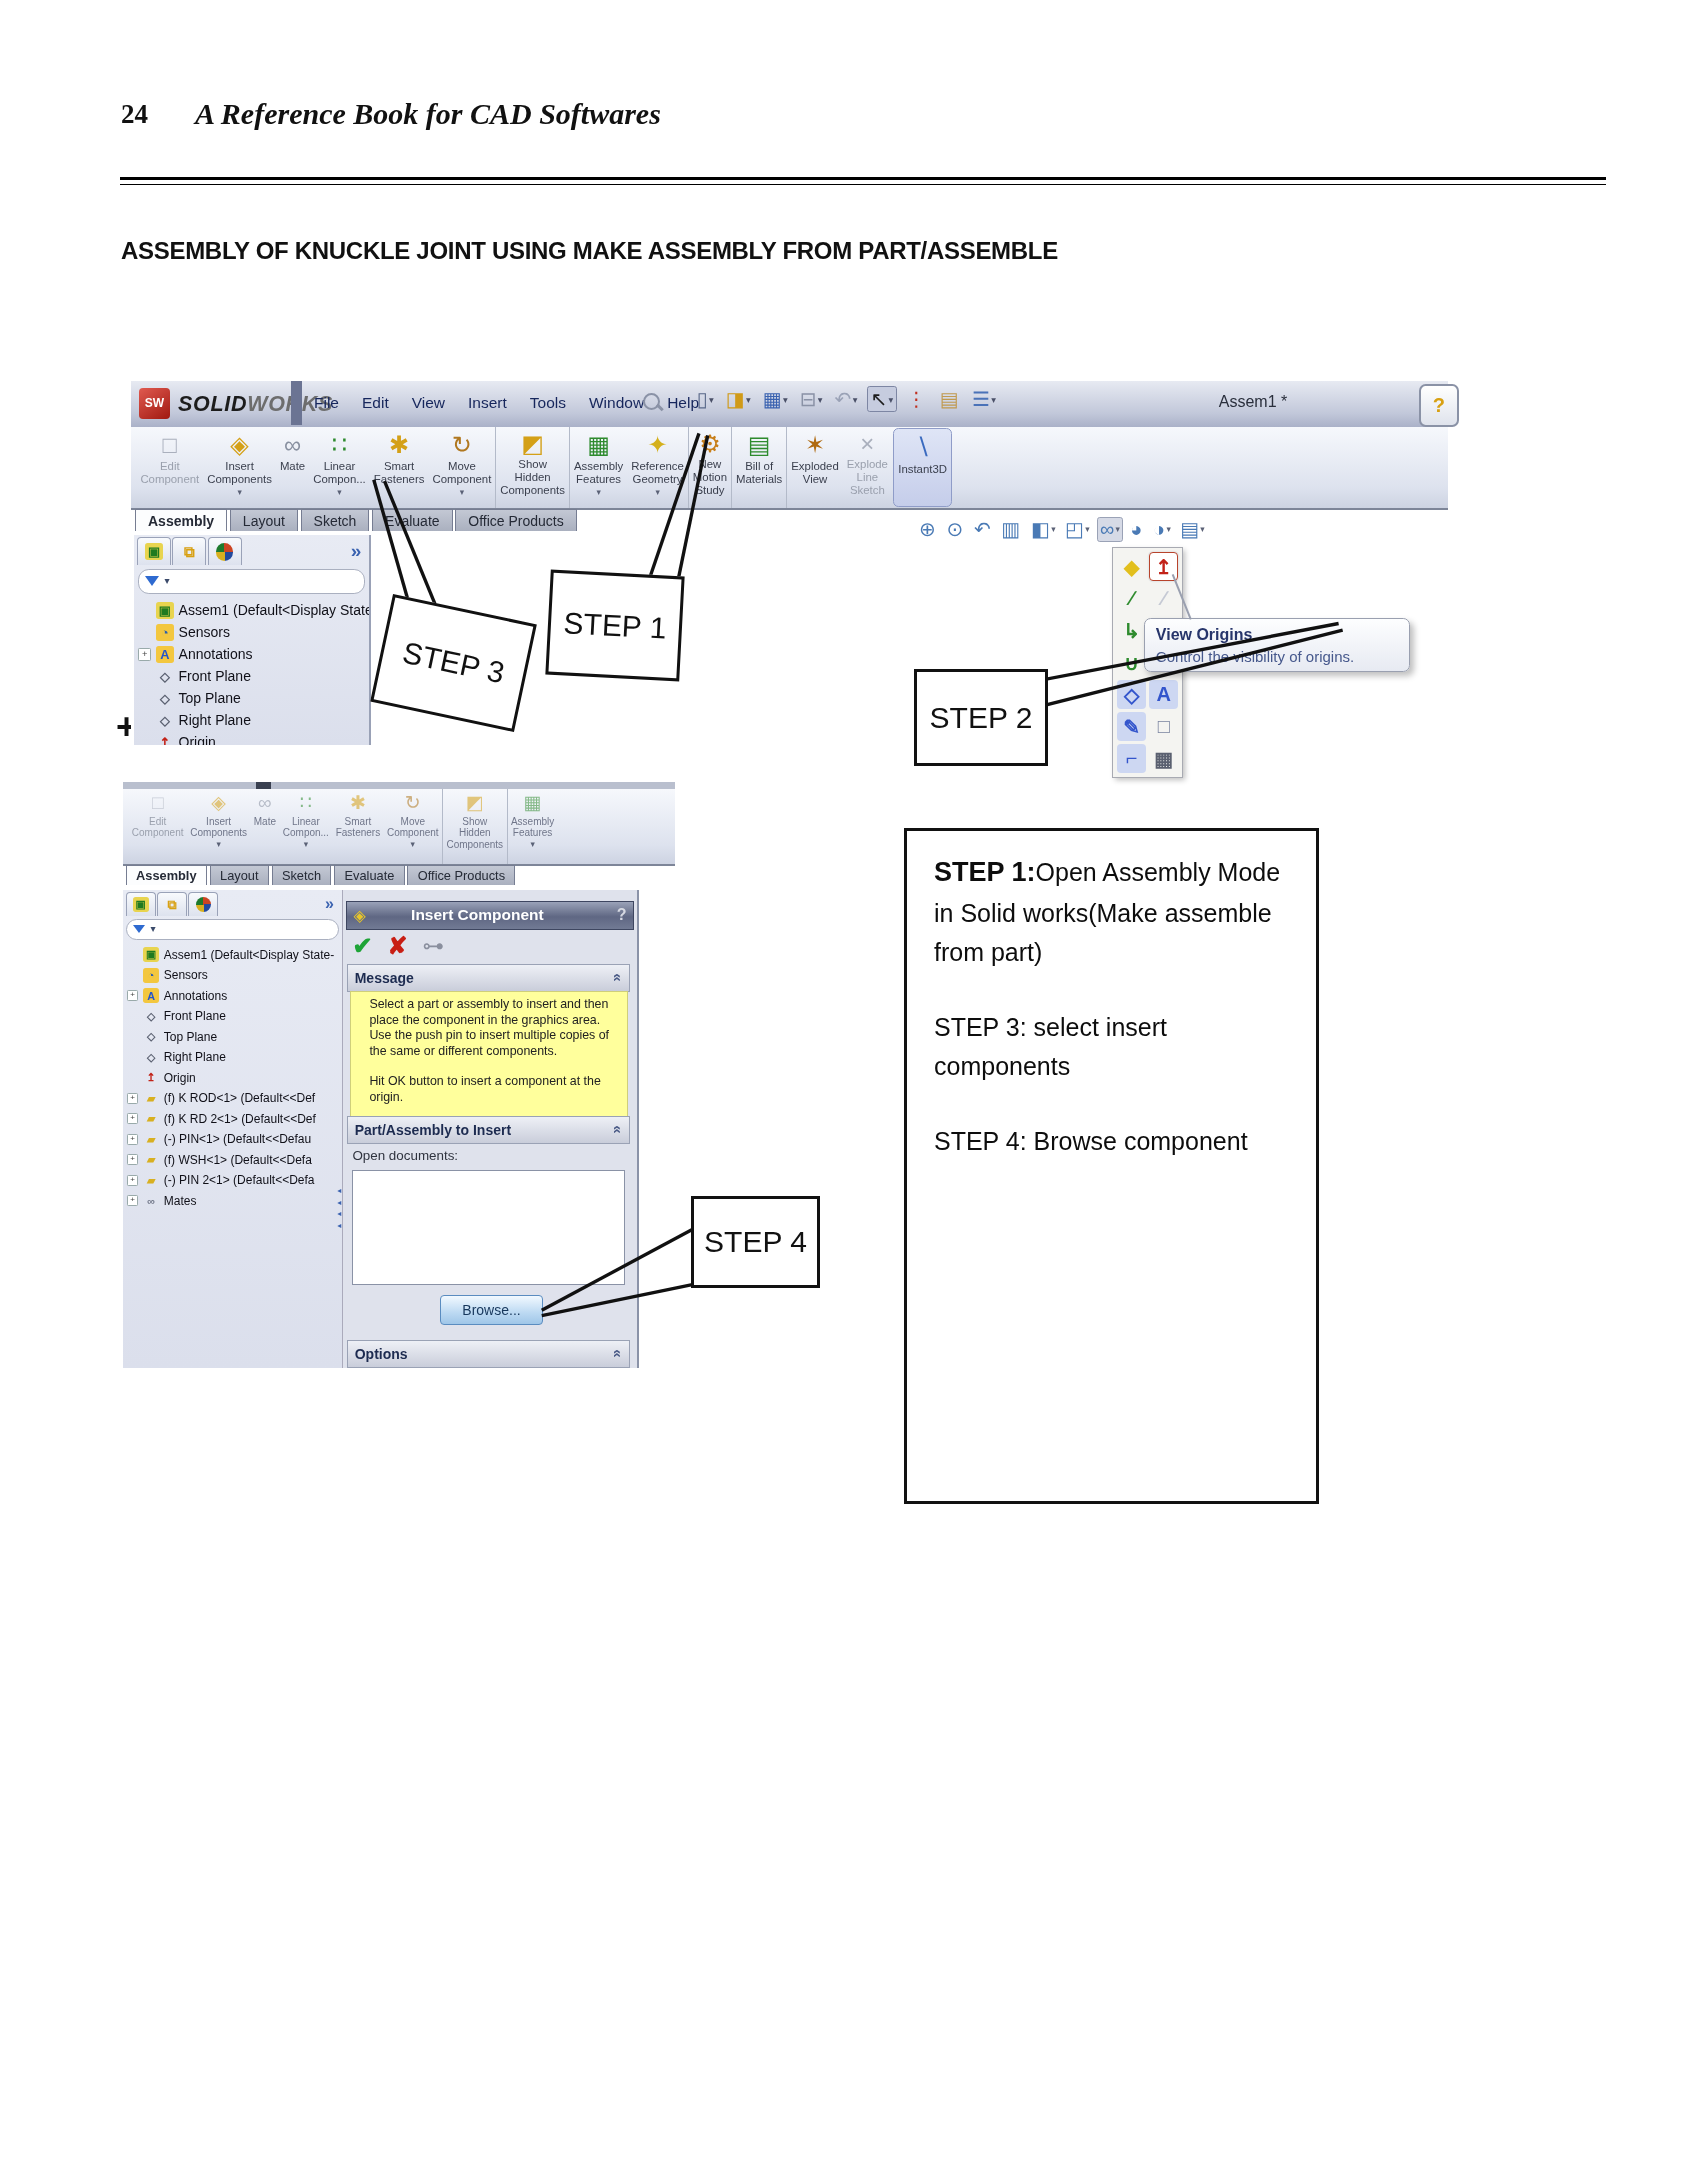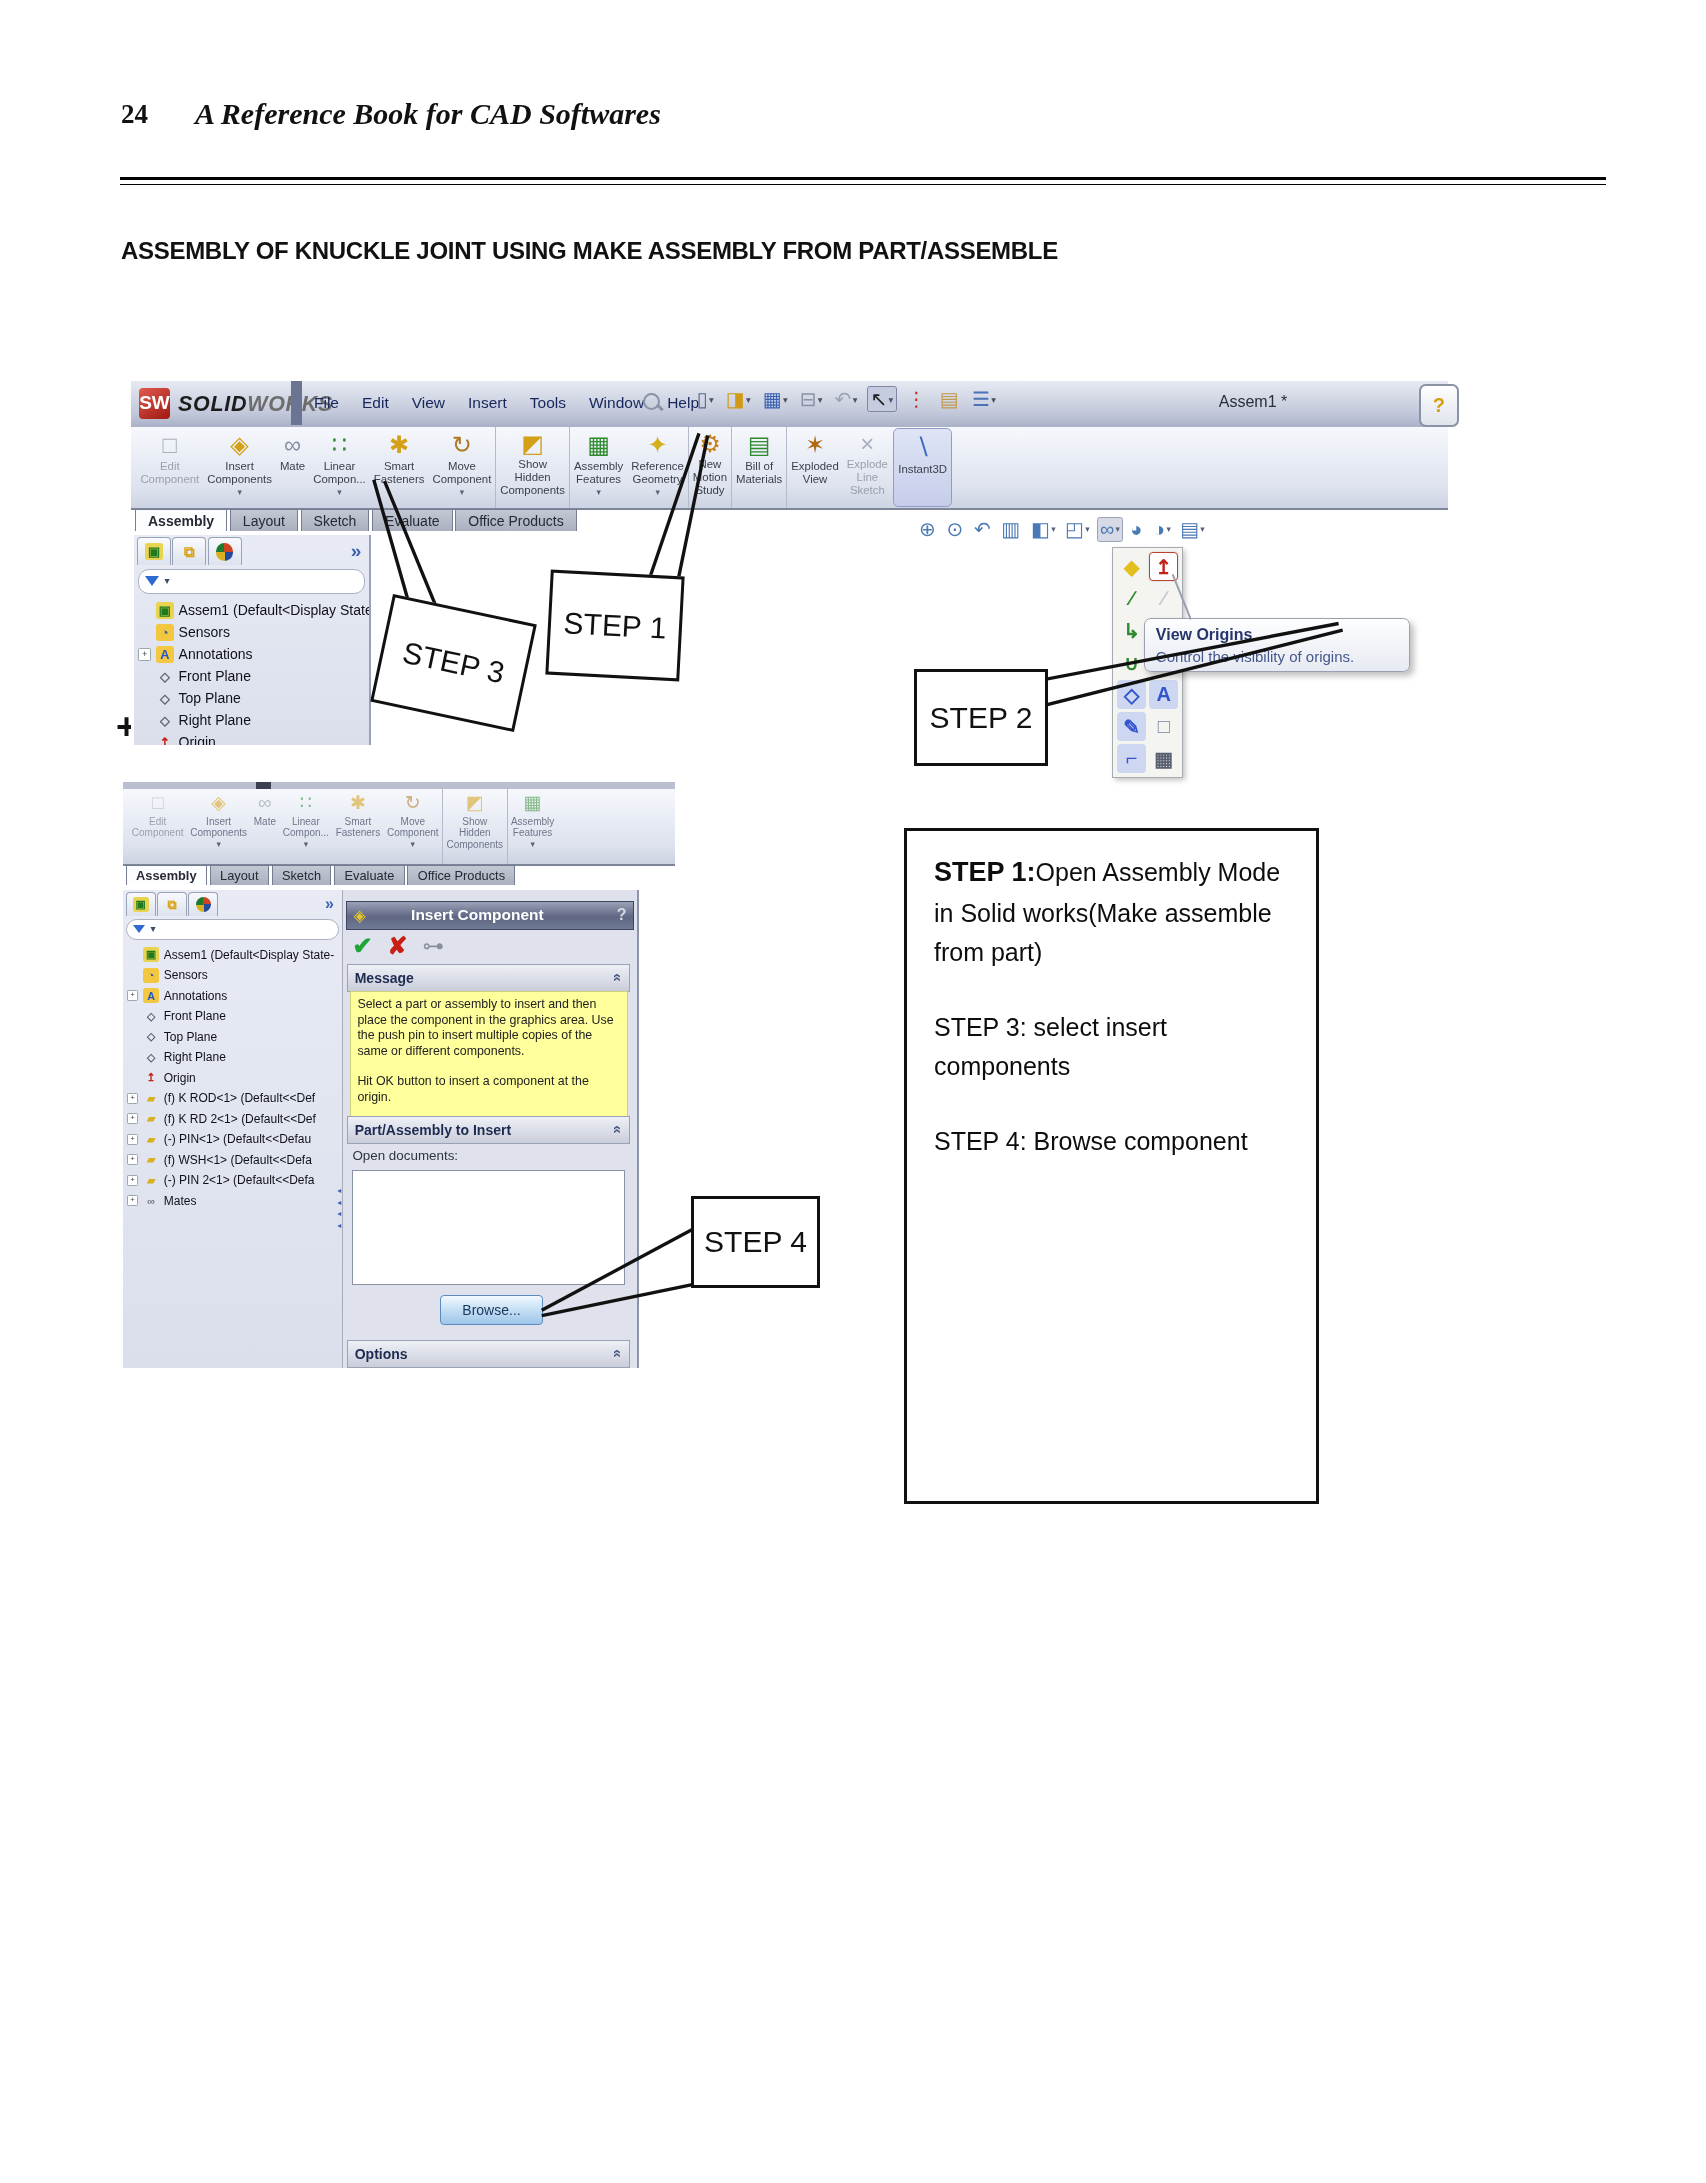--- a/index.html
+++ b/index.html
@@ -12,21 +12,21 @@
   #book-title{left:195px;top:97px;font-family:"Liberation Serif",serif;font-style:italic;font-weight:bold;font-size:30px;text-align:center;}
   #rule{left:120px;top:177px;width:1486px;height:4px;border-top:3.4px solid #000;border-bottom:1.3px solid #000;}
   #sec-title{left:121px;top:237px;font-size:24px;font-weight:bold;letter-spacing:-0.3px;}
   #plus-mark{left:116px;top:706px;font-size:36px;font-weight:bold;}
 
   
   .shot{background:#fff;}
   .titlebar{position:absolute;left:0;top:0;right:0;height:46px;
     background:linear-gradient(#e7eaf2,#c2c8da 70%,#aab1c8);border-bottom:2px solid #5f6783;}
   .logo-cube{position:absolute;left:8px;top:6.7px;width:31px;height:31px;background:linear-gradient(145deg,#e05a50,#a01810);
-    border-radius:4px;color:#fff;font-weight:bold;font-size:19px;display:flex;align-items:center;justify-content:center;}
+    border-radius:4px;color:#fff;font-weight:bold;font-size:12px;display:flex;align-items:center;justify-content:center;}
   .logo-text{position:absolute;left:47px;top:10.8px;font-size:21.5px;font-style:italic;letter-spacing:0.7px;}
   .logo-text .solid{font-weight:bold;color:#1c1c1c;}
   .logo-text .works{font-weight:bold;color:#6d6d6d;}
   .vdivider{position:absolute;left:160px;top:0;width:10.8px;height:44px;background:#6b7493;}
   .menubar{position:absolute;left:183px;top:0;height:44px;display:flex;align-items:center;gap:23px;font-size:15.5px;color:#16265c;}
   .menu-item{cursor:default;}
   .search-mag{position:absolute;width:13.4px;height:13.4px;border:2.7px solid #8a92a6;border-radius:50%;}
   .search-mag:after{content:"";position:absolute;left:10.8px;top:10.8px;width:8px;height:2.7px;background:#8a92a6;transform:rotate(45deg);}
   .quickbar{position:absolute;left:563px;top:5.4px;display:flex;align-items:center;gap:6.7px;}
   .qitem{display:flex;align-items:center;gap:1.3px;padding:2px 2.7px;border-radius:2.7px;}
@@ -109,21 +109,21 @@
   .pm-okrow{position:absolute;display:flex;gap:15px;align-items:center;}
   .ok{color:#1ea437;font-size:24px;font-weight:bold;}
   .cancel{color:#c81e14;font-size:24px;font-weight:bold;}
   .pin{color:#8a8f9e;font-size:21.5px;}
   .sect{position:absolute;left:4px;right:6.7px;height:25.5px;background:linear-gradient(#eef0f6,#c9cdda);
     border:1.3px solid #9aa2b5;display:flex;align-items:center;padding:0 6.7px;}
   .sect-label{font-weight:bold;font-size:14px;color:#1d2b50;}
   .sect-chev{margin-left:auto;color:#4a5a86;font-size:15px;font-weight:bold;transform:rotate(90deg);}
   .msgbox{position:absolute;left:6.7px;right:9.4px;background:#ffff9c;border:1.3px solid #cfcf7a;
     padding:5.4px 6.7px;font-size:12.4px;line-height:1.25;color:#222;}
-  .msgbox p{margin:0 0 15px 0;}
+  .msgbox p{margin:0 0 15px 12px;}
   .opendocs{position:absolute;font-size:13.4px;color:#30343f;}
   .listbox{position:absolute;background:#fff;border:1.3px solid #8a92a6;}
   .browse{position:absolute;background:linear-gradient(#f2f9ff,#bcd9f2 60%,#9fc6e8);
     border:1.3px solid #5a8cc0;border-radius:4px;display:flex;align-items:center;justify-content:center;
     font-size:14px;color:#17375c;}
   .splitter{position:absolute;width:8px;display:flex;flex-direction:column;gap:2.7px;align-items:center;color:#3a62b0;font-size:8px;}
 
   
   .callout{position:absolute;background:#fff;border:3.4px solid #111;display:flex;align-items:center;justify-content:center;
     font-size:30px;color:#111;z-index:60;}

